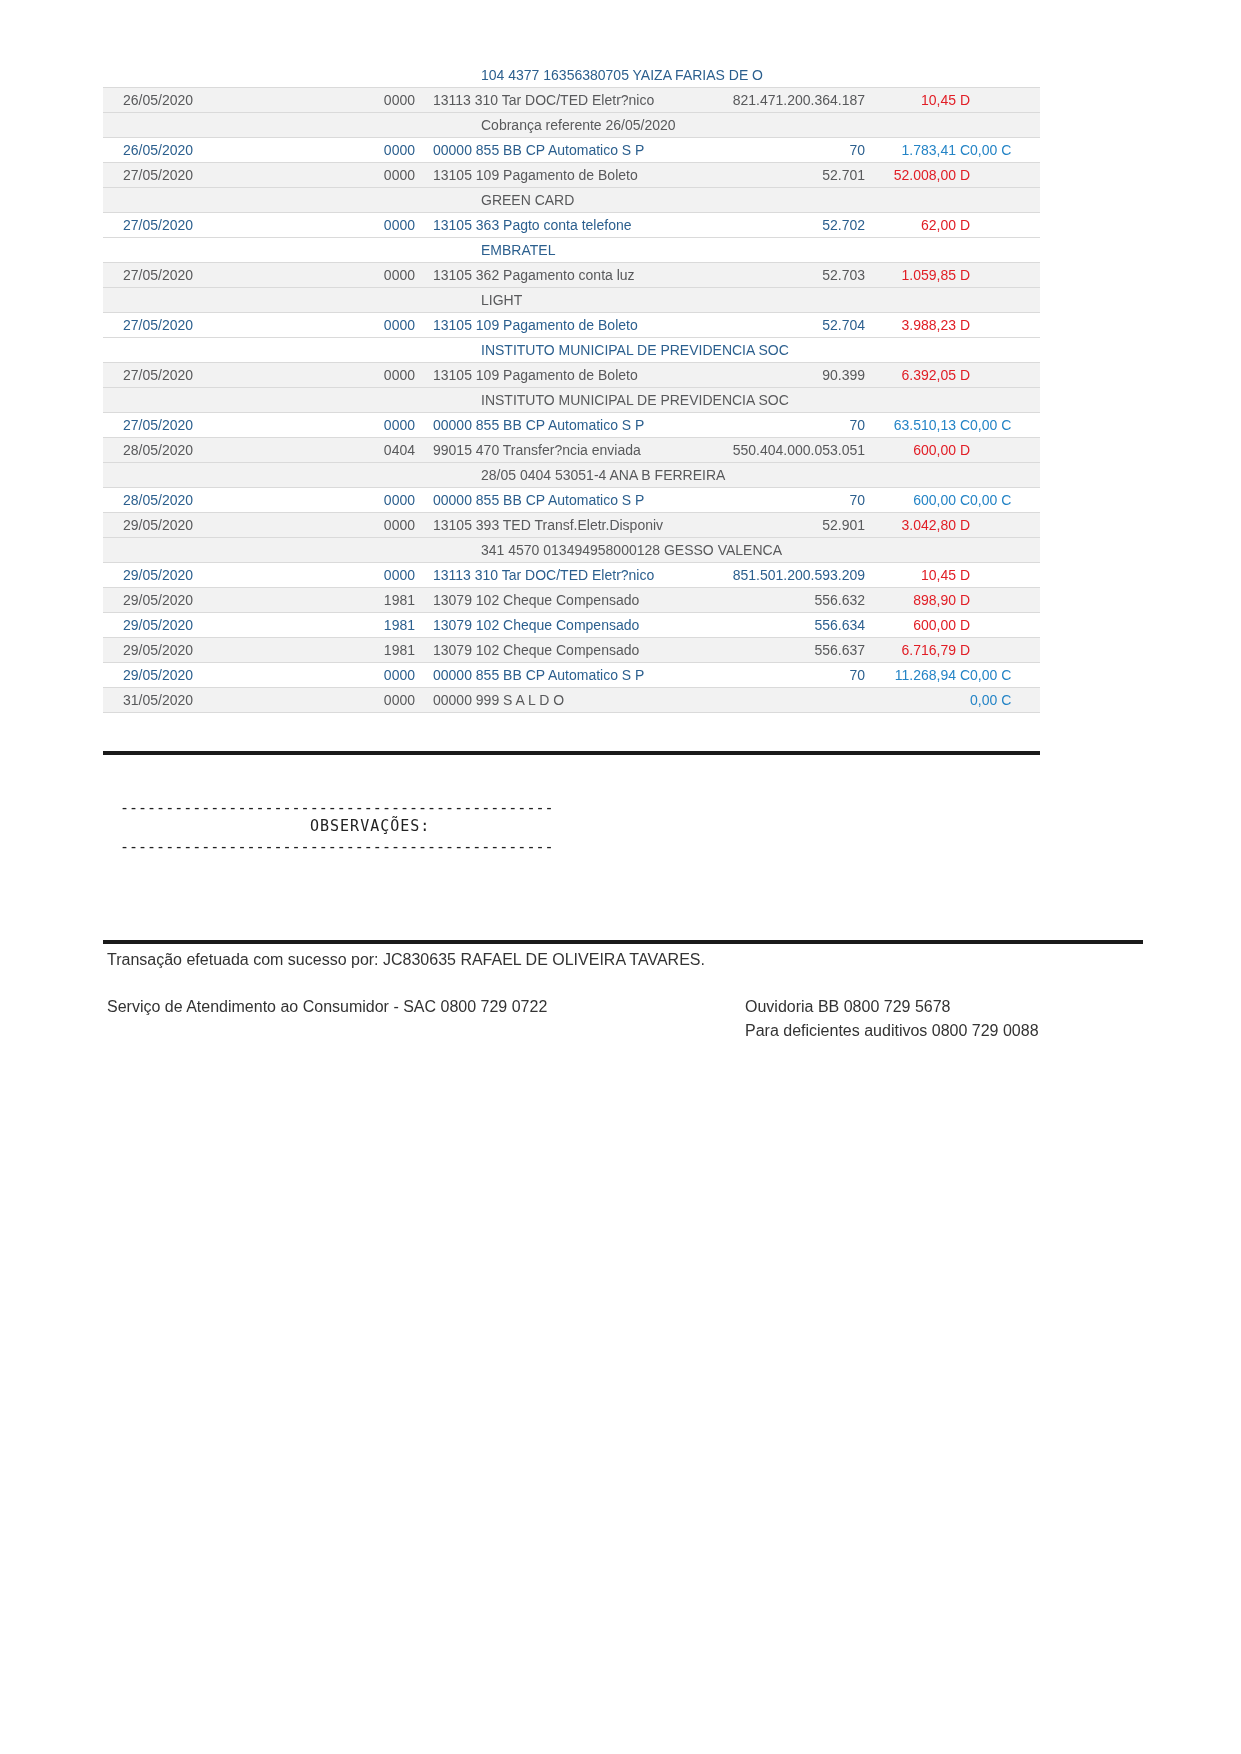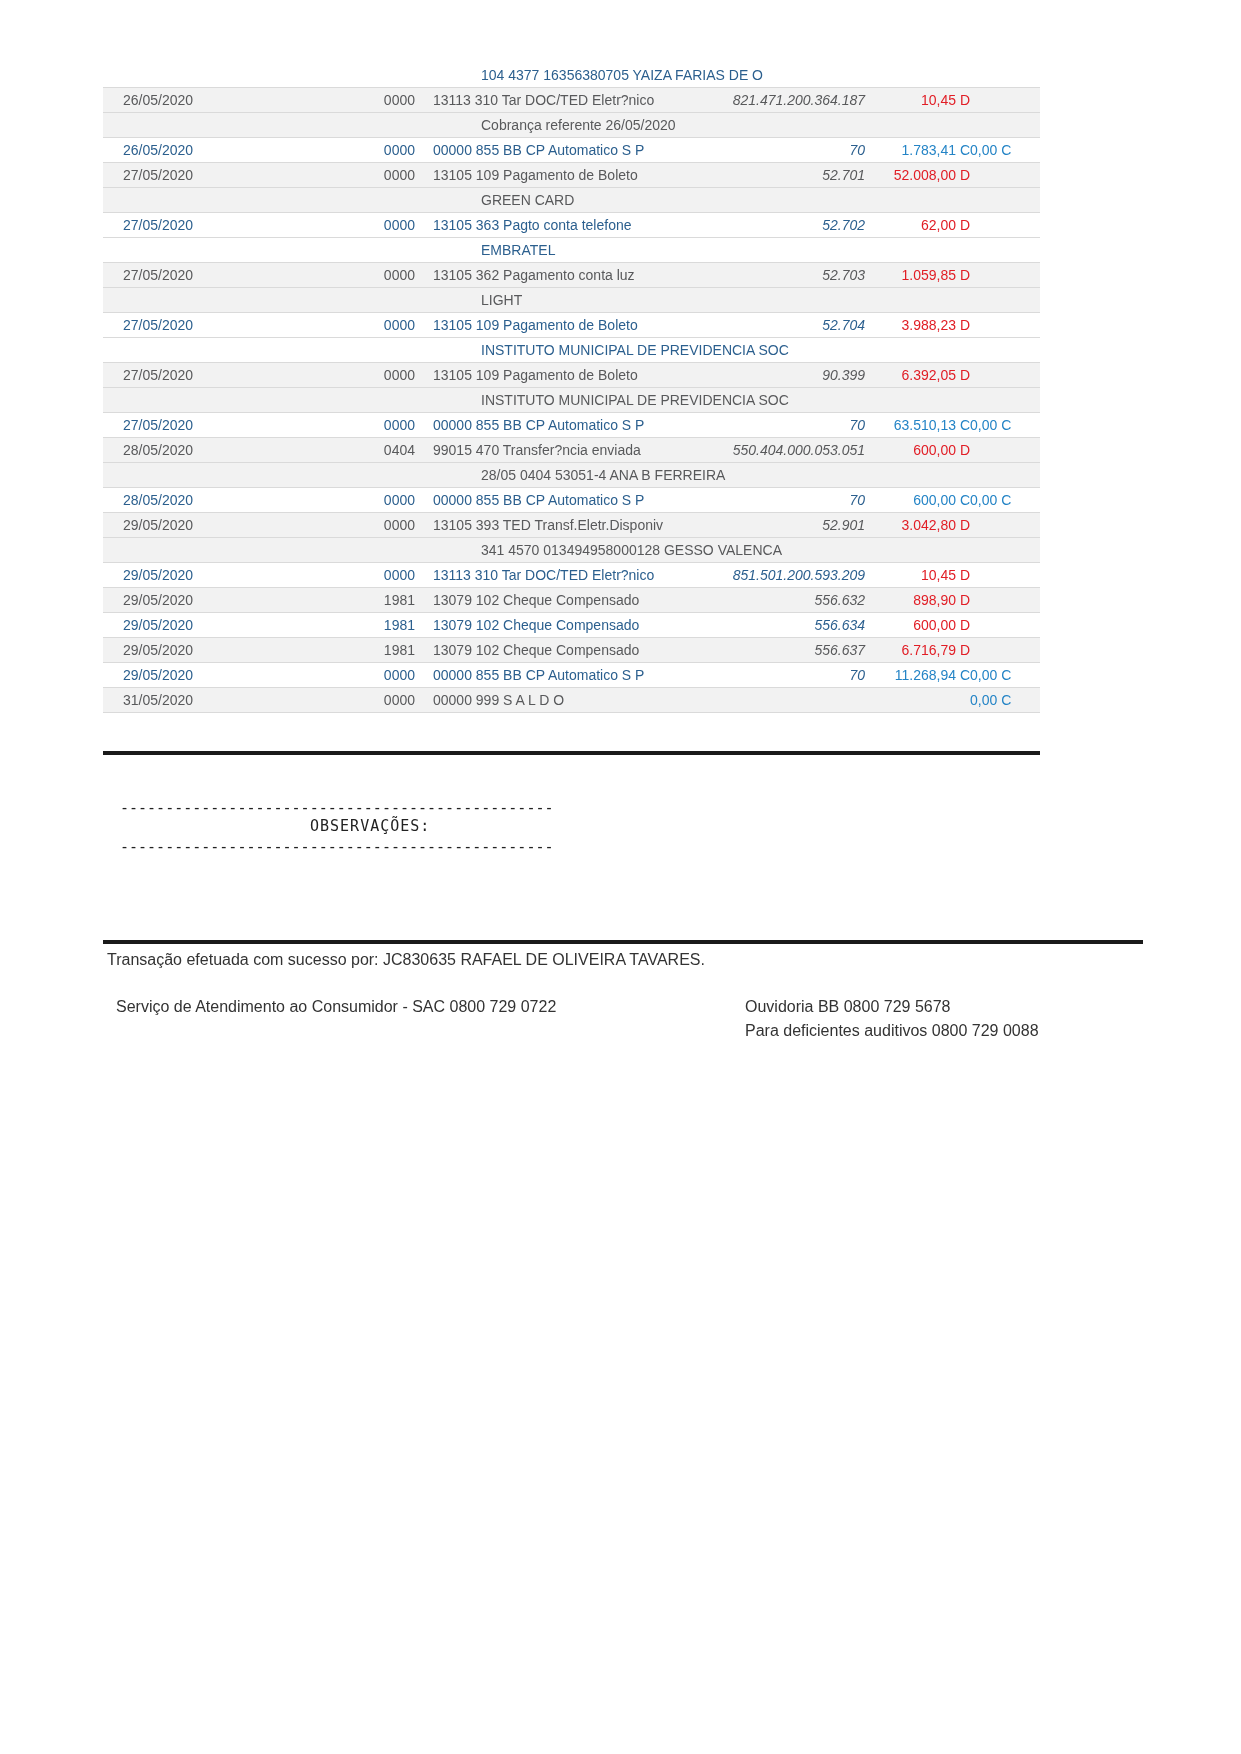--- a/index.html
+++ b/index.html
@@ -16,36 +16,36 @@
   .table { position:absolute; left:103px; top:63px; width:937px; }
   .row {
     display:flex; height:25px; line-height:24px; font-size:14px;
     border-bottom:1px solid var(--line); white-space:nowrap; overflow:visible;
   }
   .row.g { background:var(--stripe); color:var(--gray); }
   .row.w { background:#ffffff; color:var(--blue); }
   .c-date { width:252px; padding-left:20px; }
   .c-ag   { width:60px;  text-align:right; }
   .c-desc { width:265px; padding-left:18px; }
-  .c-doc  { width:185px; text-align:right;font-style:italic; }
+  .c-doc  { width:185px; text-align:right; }
   .c-val  { width:105px; text-align:right; }
   .c-bal  { width:54px;  text-align:left; color:var(--lightblue); }
   .c-cont { padding-left:378px; }
   .debit  { color:var(--red); }
   .credit { color:var(--lightblue); }
   .thick-line { position:absolute; background:var(--black); height:4px; }
   .line1 { left:103px; top:751px; width:937px; }
   .line2 { left:103px; top:940px; width:1040px; }
   .mono  { font-family:"DejaVu Sans Mono", monospace; font-size:15px; color:#222222; white-space:pre; }
   .dash1 { position:absolute; left:120px; top:799px; }
   .dash2 { position:absolute; left:120px; top:838px; }
   .obs-label { position:absolute; left:310px; top:817px; letter-spacing:1px;text-align:right; }
   .ftxt { position:absolute; font-size:16px; color:var(--footer); white-space:nowrap; }
   .t1 { left:107px; top:951px; }
-  .t2 { left:116px; top:998px; }
+  .t2 { left:107px; top:998px; }
   .t3 { left:745px; top:998px; }
   .t4 { left:745px; top:1022px; }
 </style>
 </head>
 <body>
 
 <div>
 
   <div class="table" id="tbl">
       <div class="row w">

